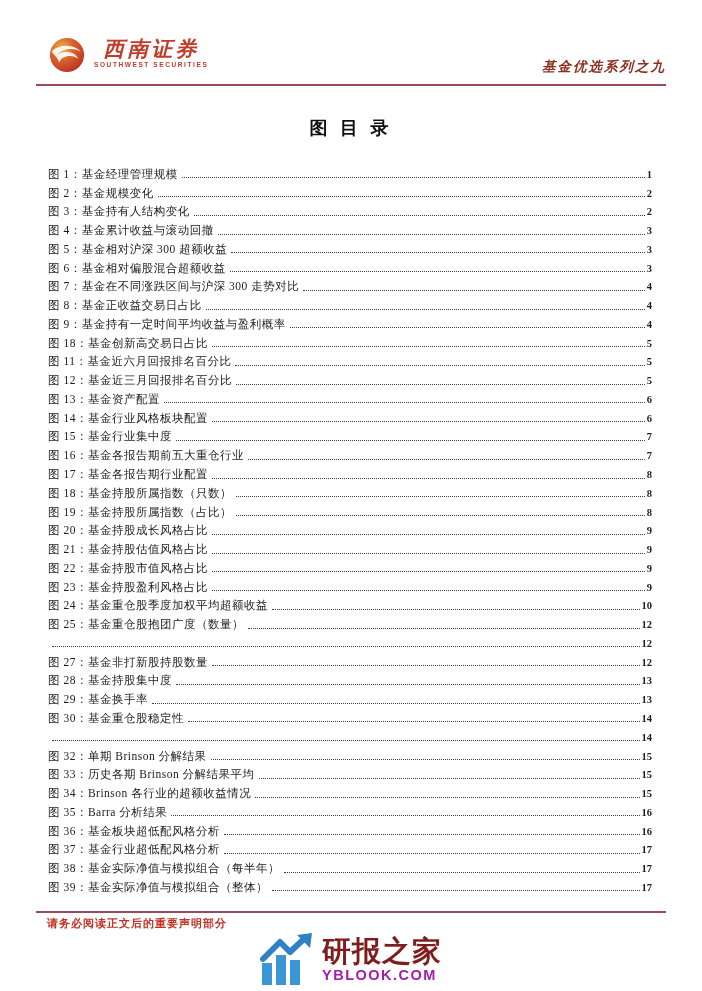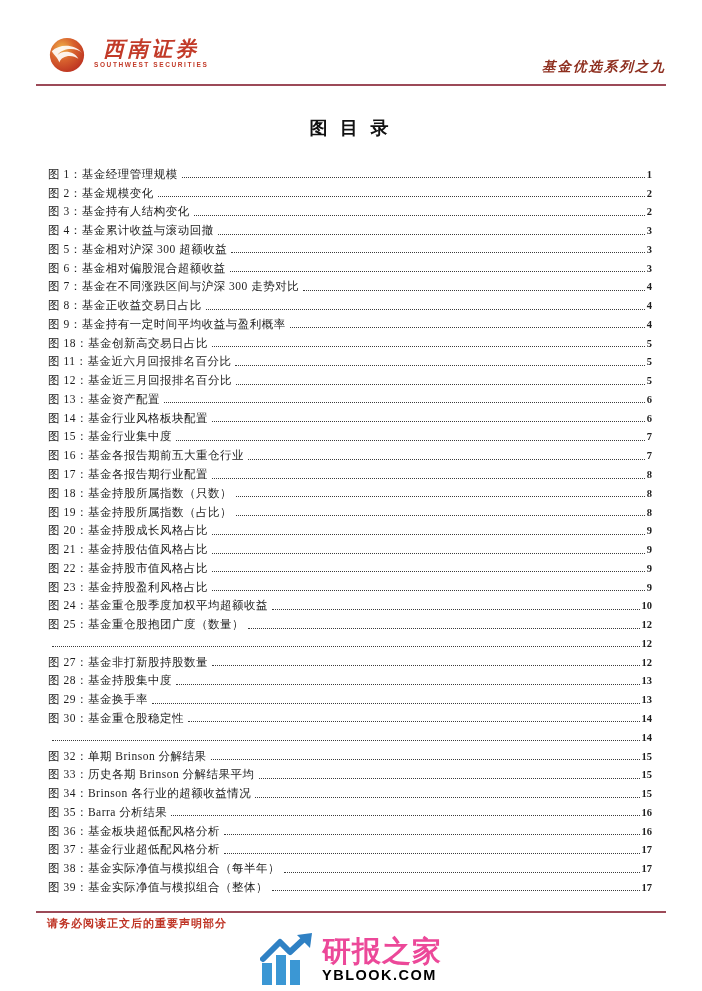--- a/index.html
+++ b/index.html
@@ -73,26 +73,26 @@
     letter-spacing:1px;
   }
   .yb-logo {
     position:absolute; top:933px; left:50%; transform:translateX(-50%);
     display:flex; align-items:center;
   }
   .yb-icon { width:54px; height:52px; margin-right:8px; }
   .yb-text { display:flex; flex-direction:column; }
   .yb-cn {
     font-family:"Liberation Sans","DejaVu Sans",sans-serif;
-    font-size:29px; font-weight:bold; color:#ec4899; line-height:30px;
+    font-size:29px; font-weight:bold; color:#7f1d1d; line-height:30px;
     letter-spacing:1px;
   }
   .yb-en {
     font-family:"Liberation Sans","DejaVu Sans",sans-serif;
-    font-size:14.5px; font-weight:bold; color:#000000;
+    font-size:14.5px; font-weight:bold; color:#a21caf;
     letter-spacing:1.5px; margin-top:1px;
   }
 </style>
 </head>
 <body>
 
 <div class="page">
 
   <div class="header">
     <div class="brand">

